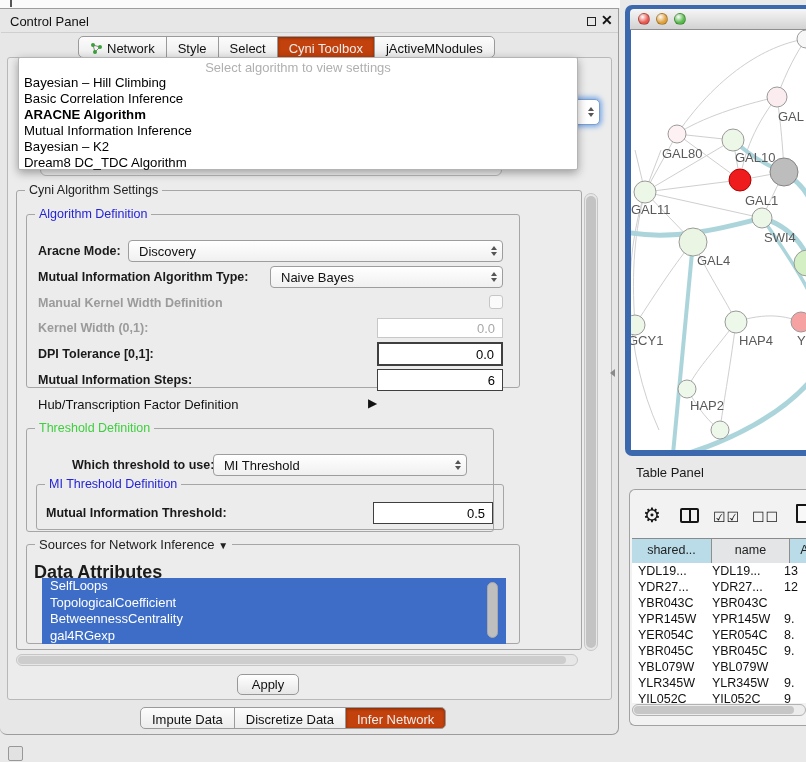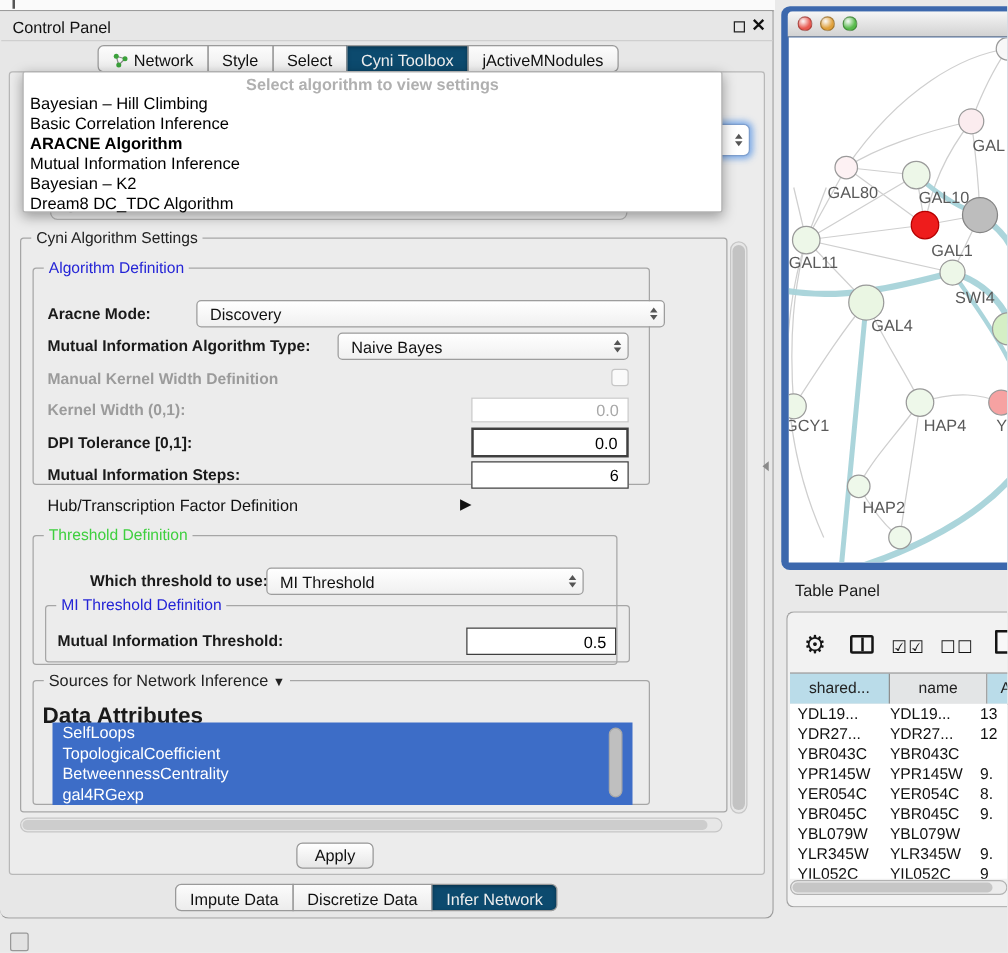--- a/index.html
+++ b/index.html
@@ -20,21 +20,21 @@
   .combo{position:absolute;height:22px;background:linear-gradient(#ffffff,#f0f0f0);border:1px solid #9d9d9d;border-radius:4px;font-size:13px;color:#111;display:flex;align-items:center;padding:0 24px 0 10px;white-space:nowrap;overflow:hidden;}
   .stepper{position:absolute;right:5px;top:50%;transform:translateY(-50%);display:flex;flex-direction:column;align-items:center;gap:2px;}
   .stepper i{display:block;width:0;height:0;border-left:3.5px solid transparent;border-right:3.5px solid transparent;}
   .stepper .up{border-bottom:4px solid #555;}
   .stepper .dn{border-top:4px solid #555;}
   .field{position:absolute;background:#fff;font-size:13px;color:#000;display:flex;align-items:center;justify-content:flex-end;padding:0 7px;}
   .tabbar{position:absolute;display:flex;height:22px;}
   .tab{font-size:13px;color:#111;background:linear-gradient(#fcfcfc,#ececec);border:1px solid #9a9a9a;margin-left:-1px;padding:2px 11px 0 11px;display:flex;align-items:center;gap:4px;white-space:nowrap;}
   .tab:first-child{border-radius:5px 0 0 5px;margin-left:0;}
   .tab:last-child{border-radius:0 5px 5px 0;}
-  .tab.active{background:#0c4a6e;color:#eeeeee;box-shadow:inset 0 1px 3px rgba(0,0,0,.35);}
+  .tab.active{background:#c2410c;color:#eeeeee;box-shadow:inset 0 1px 3px rgba(0,0,0,.35);}
   .popup-item{height:16px;line-height:16px;font-size:13.2px;color:#000;padding-left:5px;white-space:nowrap;}
   .popup-item.sel{font-weight:bold;}
   .list-item{height:16.5px;line-height:16.5px;font-size:13px;color:#fff;padding-left:8px;white-space:nowrap;}
   .scroll-track{position:absolute;background:#e7e7e7;border:1px solid #c6c6c6;border-radius:7px;}
   .scroll-thumb{position:absolute;background:#c3c3c3;border-radius:6px;}
   .hcell{height:24px;line-height:23px;font-size:12.5px;color:#222;text-align:center;border-right:1px solid #8f8f8f;overflow:hidden;white-space:nowrap;}
   .trow{display:flex;height:16px;line-height:16px;font-size:12.5px;color:#111;}
   .trow>div{overflow:hidden;white-space:nowrap;padding-left:6px;}
   .net-label{font-size:13px;fill:#5a5a5a;font-family:"Liberation Sans",sans-serif;}
   .edge-g{stroke:#cfcfcf;stroke-width:1;fill:none;}
@@ -90,21 +90,21 @@
   <div class="abs" style="left:40px;top:150px;width:462px;height:26px;background:#f3f3f3;border:1px solid #b9b9b9;border-radius:6px;z-index:4;font-size:13px;line-height:24px;color:#9a9a9a;padding-left:12px;">galFiltered.sif default node</div>
 
   <div class="group" style="left:16px;top:190px;width:566px;height:460px;">
     <span class="legend">Cyni Algorithm Settings</span>
   </div>
 
   <div class="group" style="left:26px;top:214px;width:494px;height:174px;">
     <span class="legend blue">Algorithm Definition</span>
   </div>
   <div class="lbl" style="left:38px;top:244px;">Aracne Mode:</div>
-  <div class="combo" style="left:128px;top:240px;width:375px;margin-left:29px;">
+  <div class="combo" style="left:128px;top:240px;width:375px;">
     <span>Discovery</span>
     <span class="stepper">
         <i class="up"></i>
         <i class="dn"></i>
       </span>
   </div>
   <div class="lbl" style="left:38px;top:270px;">Mutual Information Algorithm Type:</div>
   <div class="combo" style="left:270px;top:266px;width:233px;">
     <span>Naive Bayes</span>
     <span class="stepper">
@@ -171,21 +171,21 @@
       </div>
       <div class="tab">
         <span>Discretize Data</span>
       </div>
       <div class="tab active">
         <span>Infer Network</span>
       </div>
     </div>
 
   <div class="abs" style="left:18px;top:57px;width:560px;height:113px;background:#fff;border:1px solid #b4b4b4;border-radius:2px;box-shadow:0 3px 10px rgba(0,0,0,.35);z-index:30;padding-top:2px;">
-    <div style="height:15px;line-height:15px;text-align:center;font-size:13px;color:#b0b0b0;font-weight:bold;">Select algorithm to view settings</div>
+    <div style="height:15px;line-height:15px;text-align:center;font-size:13px;color:#b0b0b0;">Select algorithm to view settings</div>
     <div id="popup-items">
         <div class="popup-item">Bayesian – Hill Climbing</div>
         <div class="popup-item">Basic Correlation Inference</div>
         <div class="popup-item sel">ARACNE Algorithm</div>
         <div class="popup-item">Mutual Information Inference</div>
         <div class="popup-item">Bayesian – K2</div>
         <div class="popup-item">Dream8 DC_TDC Algorithm</div>
       </div>
   </div>
 

